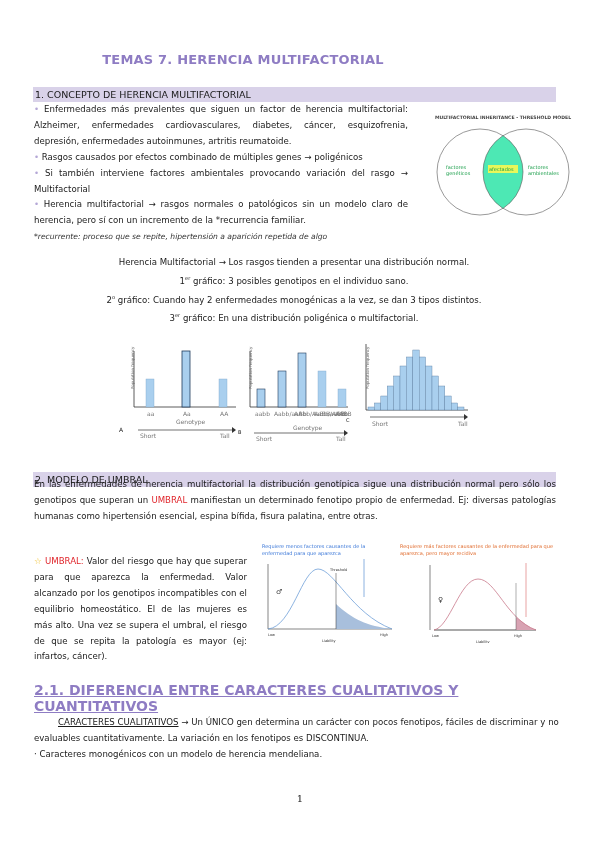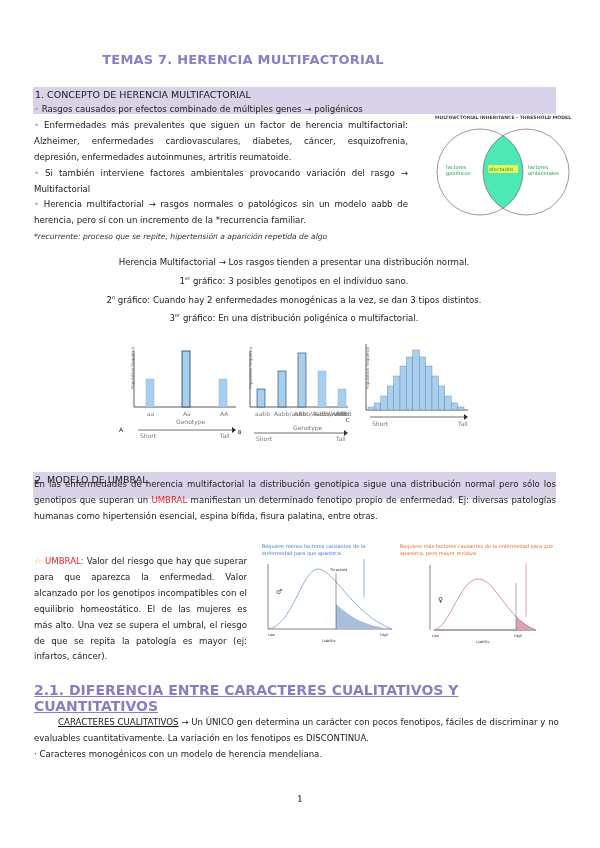--- a/index.html
+++ b/index.html
@@ -1,20 +1,20 @@
 <!DOCTYPE html>
 <html><head>
 <meta charset="utf-8">
 <style>
   html, body { margin: 0; padding: 0; background: #ffffff; }
   body { width: 600px; height: 848px; position: relative; overflow: hidden;
          font-family: "DejaVu Sans", sans-serif; color: #1a1a1a; }
   .title { position: absolute; top: 52px; left: 0; width: 486px; text-align: center;
            font-size: 13px; color: #8e7cc3; font-weight: bold; letter-spacing: 0.2px; }
-  .section-bar { position: absolute; left: 33px; width: 523px; height: 27px;
+  .section-bar { position: absolute; left: 33px; width: 523px; height: 15px;
                  background: #d9d2e9; font-size: 9.5px; line-height: 15px; padding-left: 2px;
                  box-sizing: border-box; }
   .txt { position: absolute; font-size: 8.6px; line-height: 15.9px; }
   .just { text-align: justify; }
   .bullet { color: #b4a7d6; }
   .italic-note { font-style: italic; font-size: 7.6px; color: #333; }
   .red { color: #e0252b; }
   .purple-ul { color: #8e7cc3; text-decoration: underline; font-weight: bold; }
   .ul { text-decoration: underline; padding-left: 24px; }
   .venn { position: absolute; left: 418px; top: 112px; width: 170px; height: 108px; }
@@ -27,24 +27,24 @@
   .small-cap { position: absolute; font-size: 6px; }
 </style>
 </head>
 <body>
 
 <div class="title">TEMAS 7. HERENCIA MULTIFACTORIAL</div>
 
 <div class="section-bar" style="top:87px;">1. CONCEPTO DE HERENCIA MULTIFACTORIAL</div>
 
 <div class="txt just" style="left:34px; top:102px; width:374px;">
+  <div><span class="bullet">• </span><span>Enfermedades más prevalentes que siguen un factor de herencia multifactorial: Alzheimer, enfermedades cardiovasculares, diabetes, cáncer, esquizofrenia, depresión, enfermedades autoinmunes, artritis reumatoide.</span></div>
   <div><span class="bullet">• </span><span>Rasgos causados por efectos combinado de múltiples genes → poligénicos</span></div>
-  <div><span class="bullet">• </span><span>Enfermedades más prevalentes que siguen un factor de herencia multifactorial: Alzheimer, enfermedades cardiovasculares, diabetes, cáncer, esquizofrenia, depresión, enfermedades autoinmunes, artritis reumatoide.</span></div>
   <div><span class="bullet">• </span><span>Si también interviene factores ambientales provocando variación del rasgo → Multifactorial</span></div>
-  <div><span class="bullet">• </span><span>Herencia multifactorial → rasgos normales o patológicos sin un modelo aabb de herencia, pero sí con un incremento de la *recurrencia familiar.</span></div>
+  <div><span class="bullet">• </span><span>Herencia multifactorial → rasgos normales o patológicos sin un modelo claro de herencia, pero sí con un incremento de la *recurrencia familiar.</span></div>
   <div class="italic-note">*recurrente: proceso que se repite, hipertensión a aparición repetida de algo</div>
 </div>
 
 <div class="venn">
   <div class="venn-title">MULTIFACTORIAL INHERITANCE - THRESHOLD MODEL</div>
   <svg width="170" height="108" style="position:absolute;top:0;left:0;">
     <defs>
       <clipPath id="leftc">
           <circle cx="62" cy="60" r="43"></circle>
         </clipPath>

